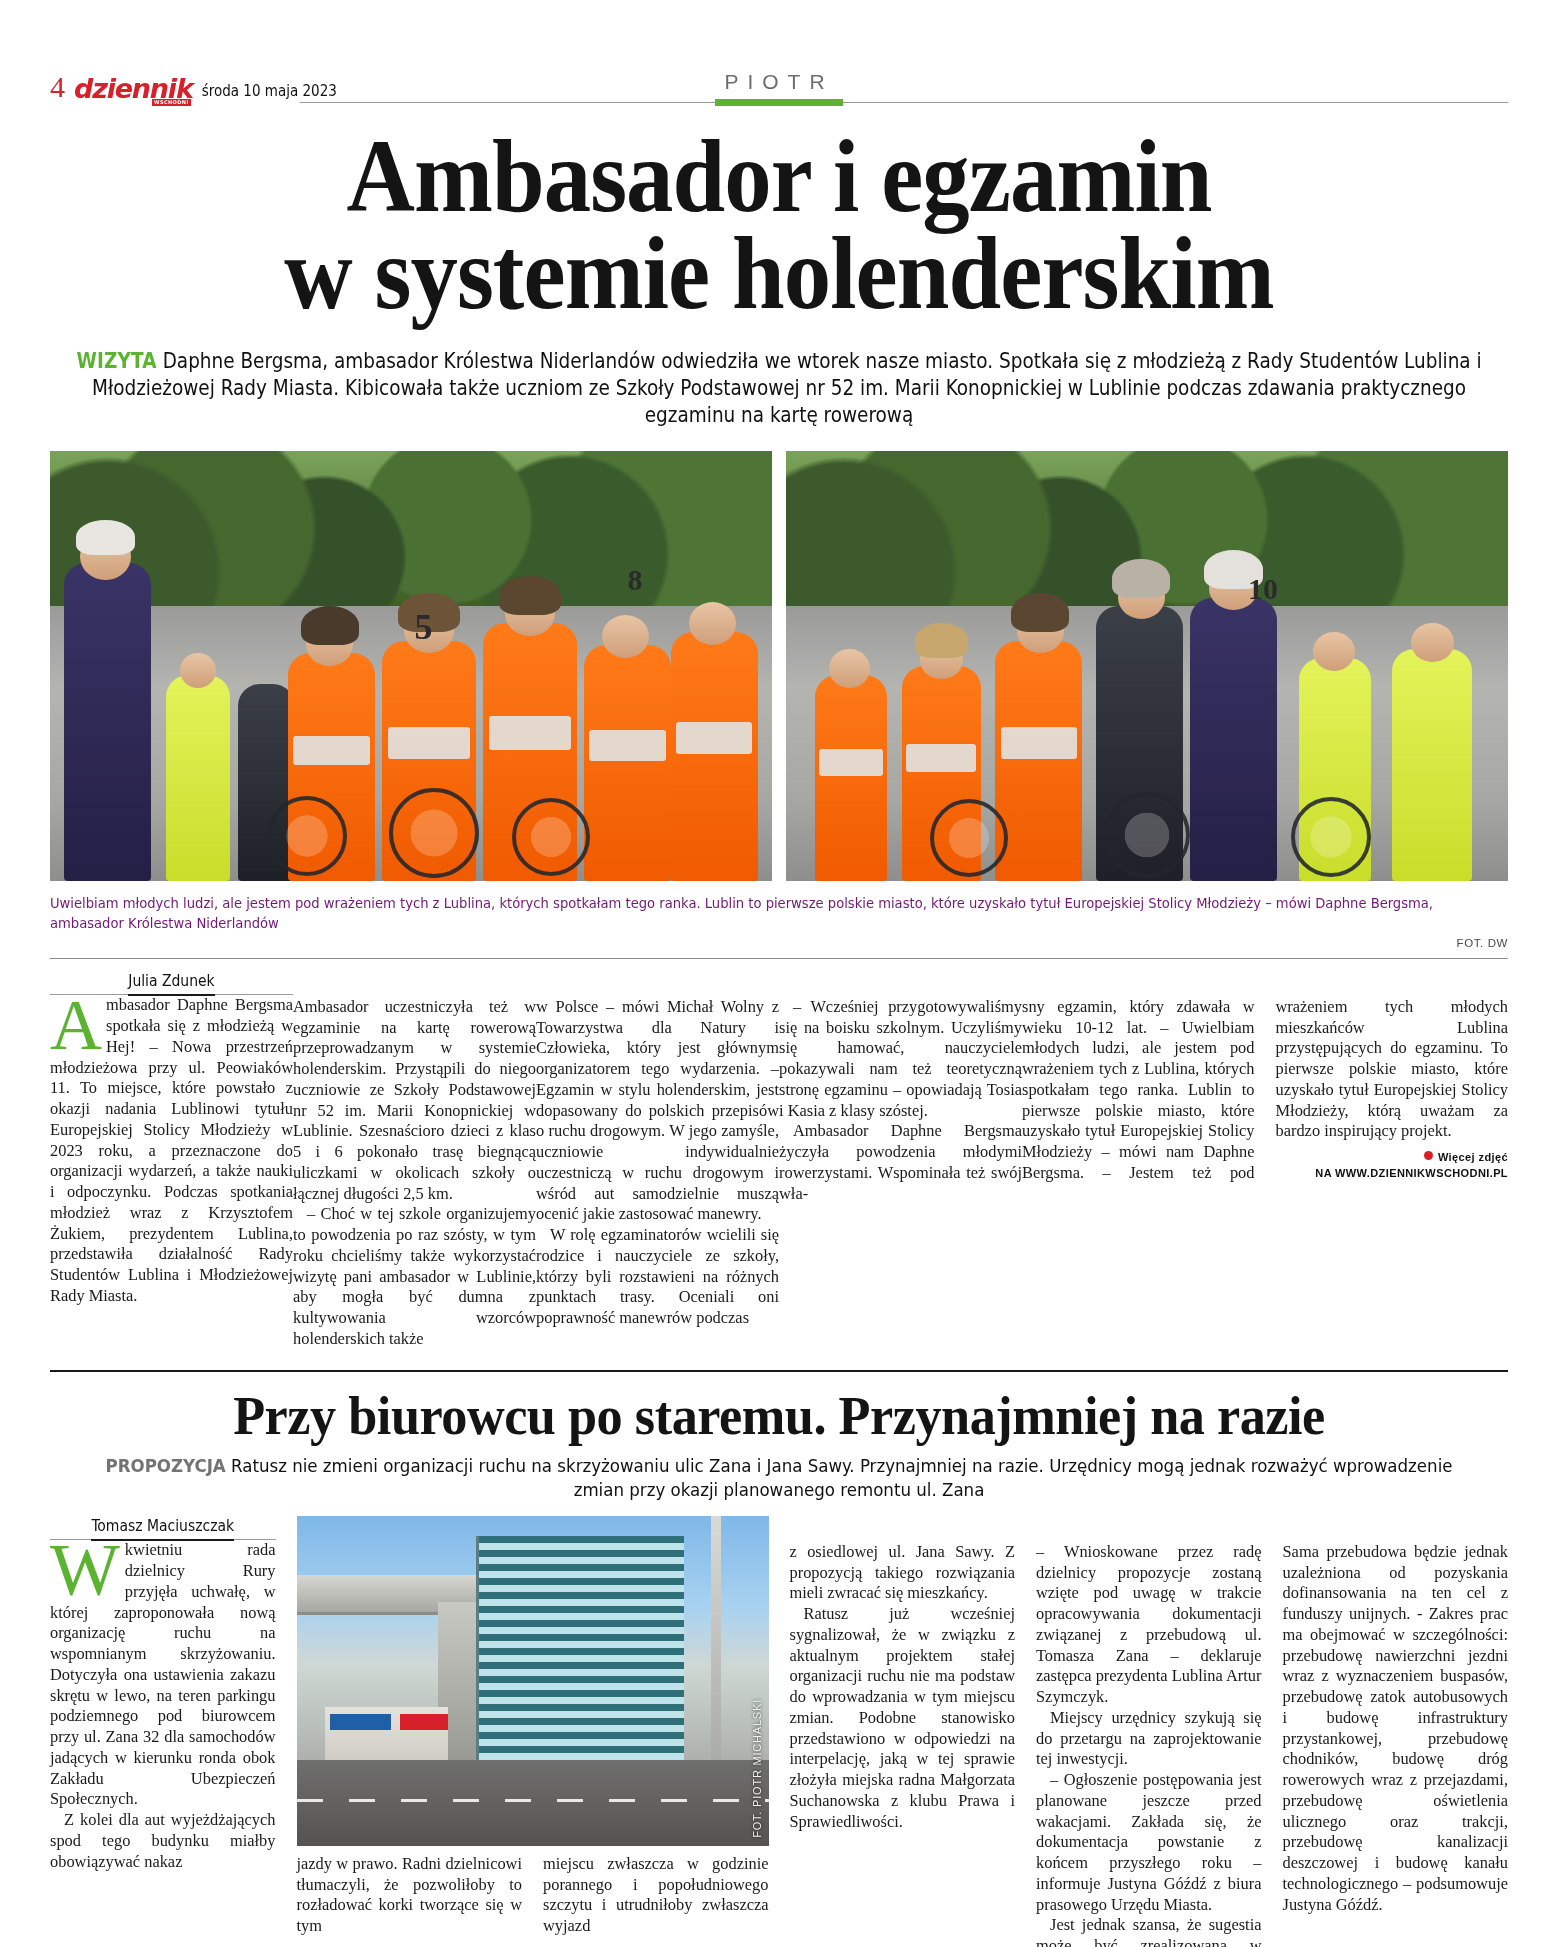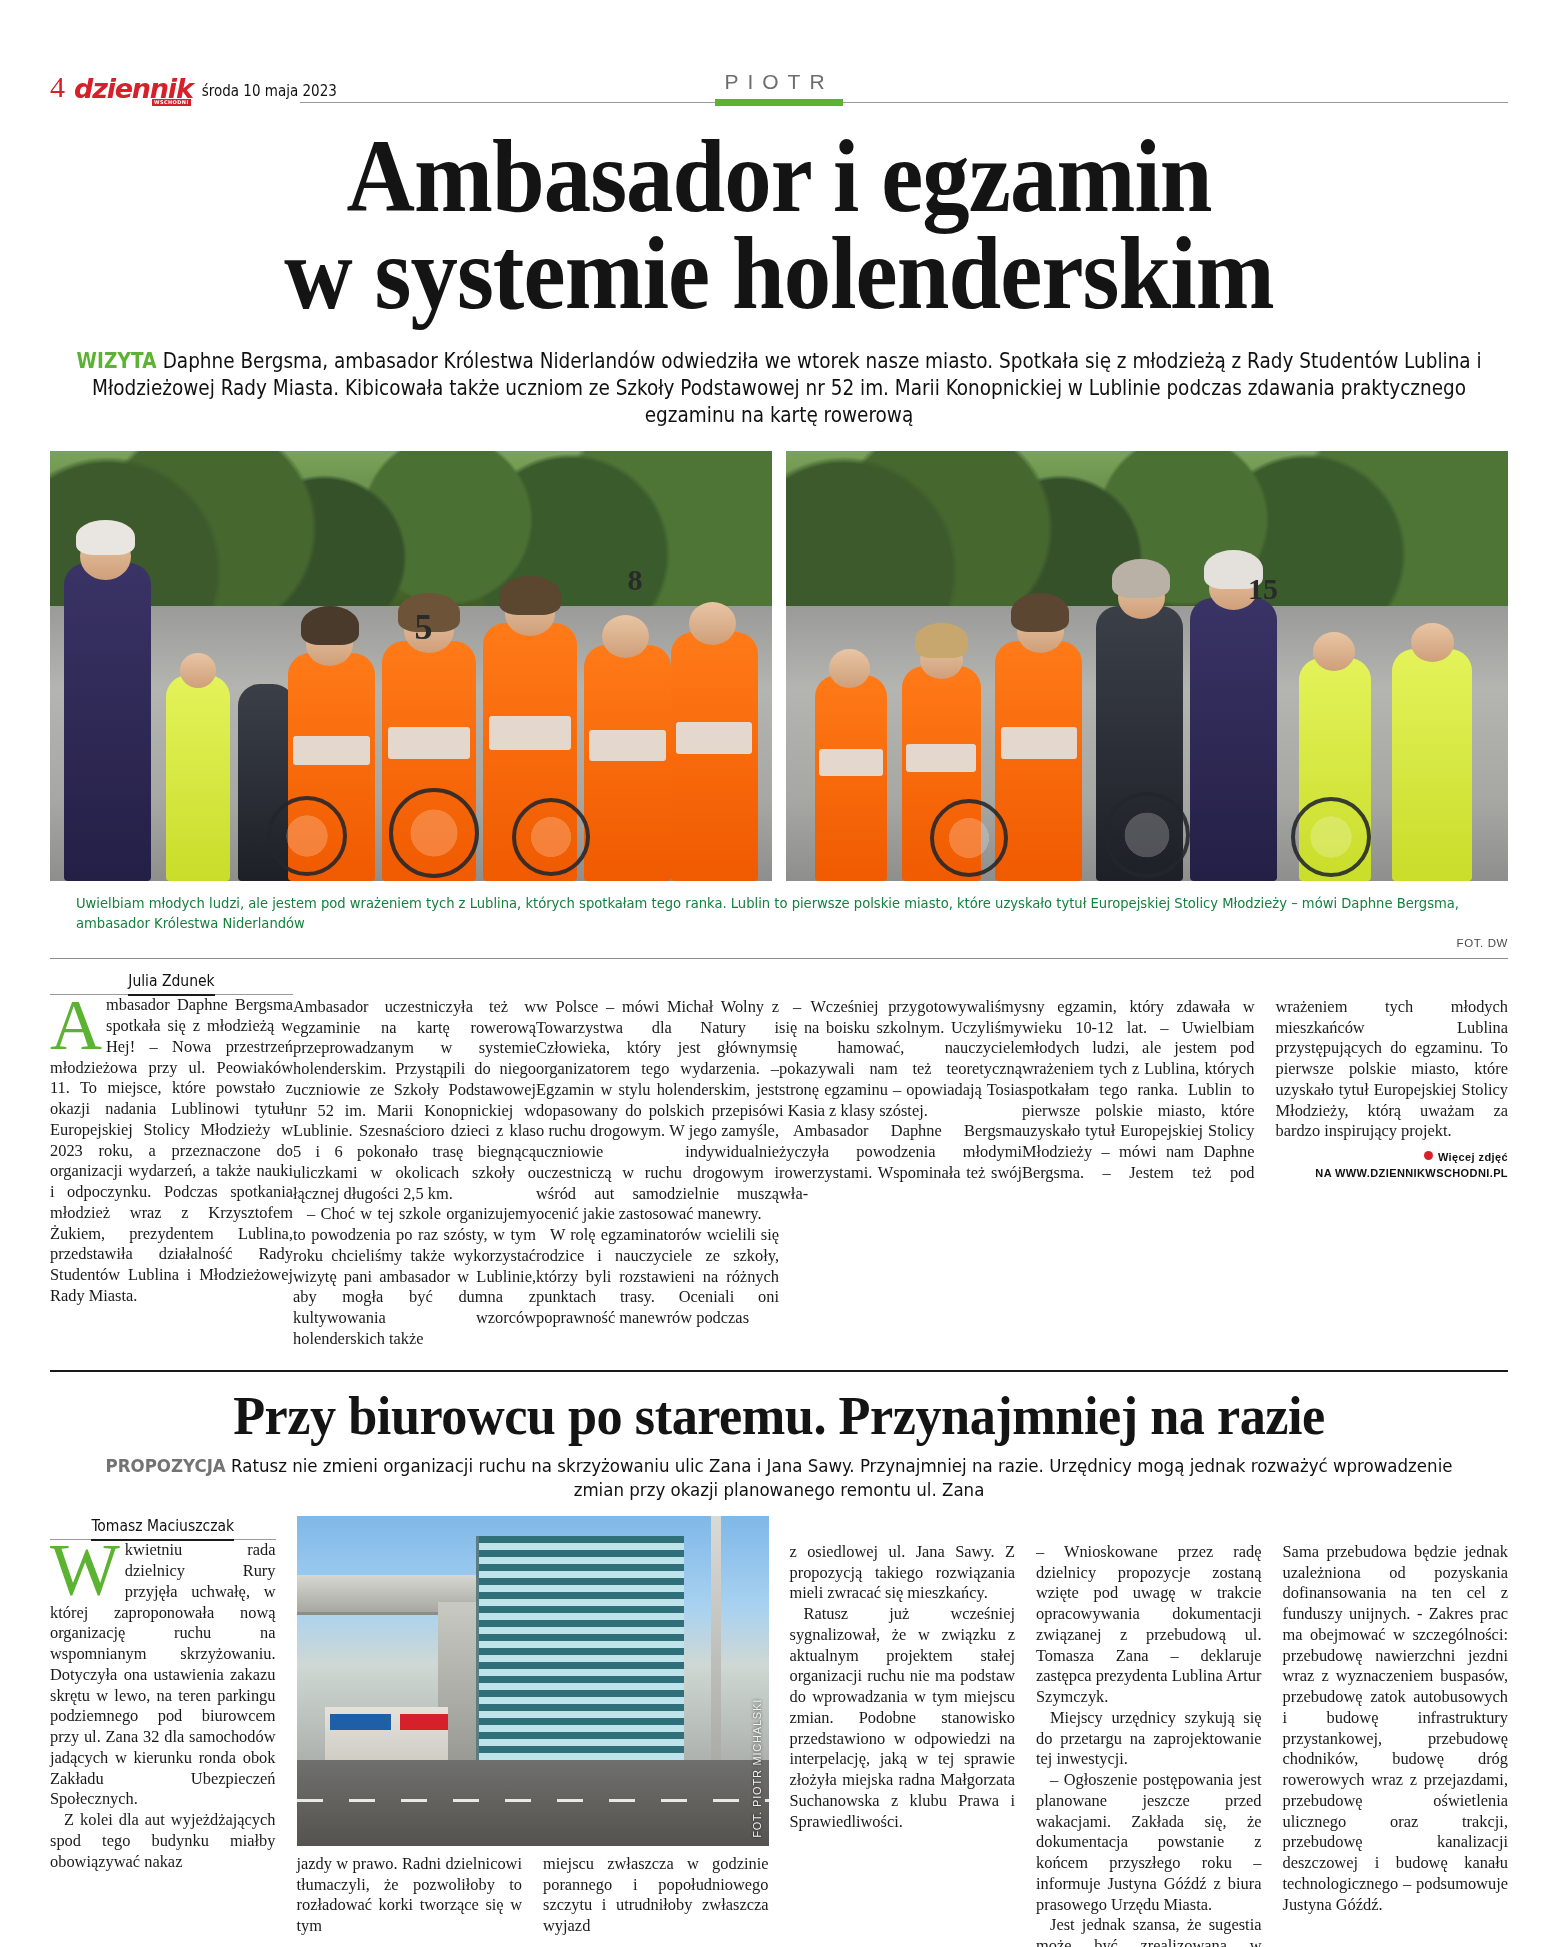--- a/index.html
+++ b/index.html
@@ -147,23 +147,22 @@
   .num {
     position:absolute;
     font-family:"Liberation Serif", serif; font-weight:700;
     color:#2a2a2a;
   }
 
   
   .caption-wrap { margin: 12px 50px 0 50px; position: relative; }
   .caption {
     font-family: "DejaVu Sans Condensed", "DejaVu Sans", sans-serif;
-    font-size: 14.6px; line-height: 1.32; color: #15803d;
+    font-size: 14.6px; line-height: 1.32; color: #701a75;
     max-width: 1420px;
-    margin-left: 26px;
   }
   .fot {
     position:absolute; right:0; top: 44px;
     font-family: "Liberation Sans", sans-serif;
     font-size: 11.5px; letter-spacing: .6px; color: #4a4a4a;
   }
   .rule-thin { border-top: 1px solid #8c8c8c; margin: 26px 50px 0 50px; }
   .byline {
     text-align:center;
     font-family: "DejaVu Sans Condensed", "DejaVu Sans", sans-serif;
@@ -378,21 +377,21 @@
         <div class="head" style="left:73%;bottom:49%;width:5.8%;height:9%;"></div>
 
         <div class="fig hvest" style="left:84%;width:11%;height:54%;"></div>
         <div class="head" style="left:86.5%;bottom:51%;width:6%;height:9%;"></div>
       </div>
       <div class="bikes">
         <div class="wheel" style="left:20%;bottom:3%;width:78px;height:78px;"></div>
         <div class="wheel" style="left:44%;bottom:2%;width:86px;height:86px;"></div>
         <div class="wheel" style="left:70%;bottom:3%;width:80px;height:80px;"></div>
       </div>
-      <div class="num" style="left:64%;top:28%;font-size:30px;">15</div>
+      <div class="num" style="left:64%;top:28%;font-size:30px;">10</div>
     </div>
   </div>
 
   <div class="caption-wrap">
     <div class="caption">Uwielbiam młodych ludzi, ale jestem pod wrażeniem tych z Lublina, których spotkałam tego ranka. Lublin to pierwsze polskie miasto, które uzyskało tytuł Europejskiej Stolicy Młodzieży – mówi Daphne Bergsma, ambasador Królestwa Niderlandów</div>
     <div class="fot">FOT. DW</div>
   </div>
 
   <div class="rule-thin"></div>
 

